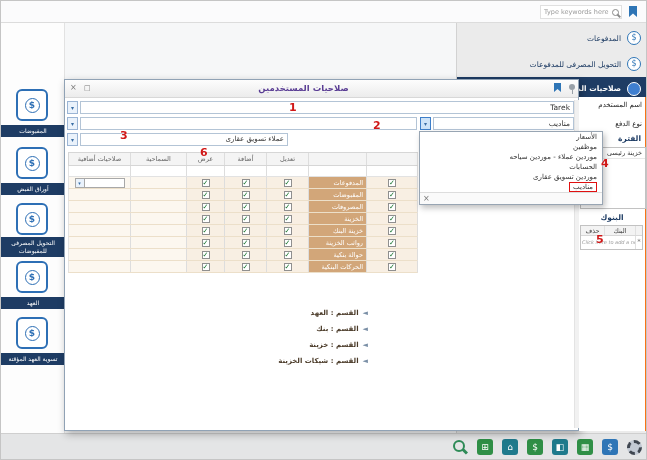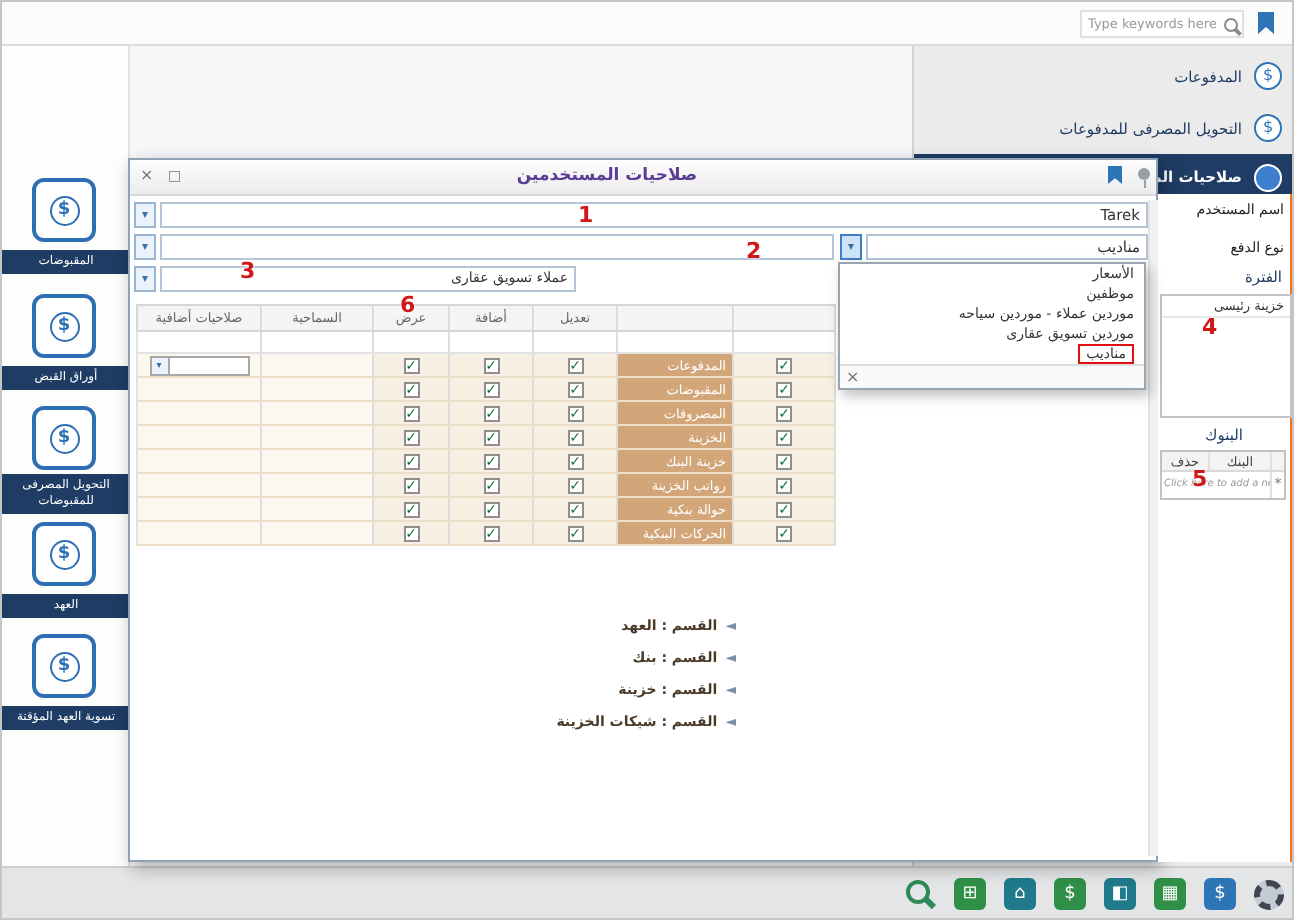--- a/index.html
+++ b/index.html
@@ -60,34 +60,34 @@
   .cb{width:8px;height:8px;background:#fff;border:1px solid #8f8f8f;font-size:7px;line-height:7px;color:#15722c;text-align:center}
   .mini-combo{display:flex;width:50px;height:10px;border:1px solid #a8a8a8;background:#fff}
   .mini-btn{width:9px;background:#eaf2fb;border-right:1px solid #a8a8a8;color:#3a6ea5;font-size:5px;line-height:9px;text-align:center}
   .grid-groups{position:absolute;left:3px;top:226px;width:350px}
   .grid-group{display:flex;direction:rtl;align-items:center;height:14px;padding-right:50px;gap:4px;margin-bottom:2px}
   .grp-arrow{color:#7a8fa6;font-size:7px}
   .grp-text{font-size:7px;font-weight:bold;color:#4a3a28}
 
   .right-region{position:absolute;left:578px;top:96px;width:67px;height:334px;background:#fff;border-right:1px solid #f97316;z-index:5}
   .r-label{position:absolute;right:3px;direction:rtl;font-size:7px;color:#222;white-space:nowrap}
-  .sect-title{position:absolute;direction:rtl;font-size:7.5px;font-weight:normal;color:#1e3c64}
+  .sect-title{position:absolute;direction:rtl;font-size:7.5px;font-weight:bold;color:#1e3c64}
   .period-list{position:absolute;left:1px;top:50px;width:66px;height:62px;border:1px solid #c2c2c2;background:#fff}
   .period-row{height:11px;border-bottom:1px solid #e8e8e8;direction:rtl;font-size:6.5px;line-height:11px;padding-right:3px;color:#333;white-space:nowrap}
   .banks-table{position:absolute;left:1px;top:128px;width:63px;border:1px solid #c2c2c2;background:#fff}
   .bt-head{display:flex;direction:rtl;height:10px;background:#f3f3f3;border-bottom:1px solid #d8d8d8}
   .bt-ind{width:7px;border-left:1px solid #e0e0e0;font-size:7px;line-height:10px;color:#777;text-align:center;flex:0 0 auto}
   .bt-cell{font-size:6.5px;color:#444;text-align:center;line-height:10px}
   .bt-bank{width:31px;border-left:1px solid #e0e0e0}
   .bt-del{flex:1}
   .bt-row{display:flex;direction:rtl;height:13px}
   .bt-row .bt-ind{line-height:13px}
   .bt-hint{flex:1;direction:ltr;text-align:left;font-size:5px;font-style:italic;color:#999;line-height:13px;padding-left:1px;white-space:nowrap;overflow:hidden}
 
-  .popup{position:absolute;left:418px;top:130px;width:154px;background:#fff;border:1px solid #98a5b3;box-shadow:2px 3px 6px rgba(0,0,0,.25);z-index:8}
+  .popup{position:absolute;left:418px;top:130px;width:184px;background:#fff;border:1px solid #98a5b3;box-shadow:2px 3px 6px rgba(0,0,0,.25);z-index:8}
   .popup-item{height:10px;direction:rtl;text-align:right;font-size:7px;line-height:10px;padding:0 5px;color:#333;white-space:nowrap}
   .red-box{display:inline-block;border:1.5px solid #e01010;padding:0 3px;line-height:8px}
   .popup-grip{height:12px;border-top:1px solid #ddd;background:#fafafa;font-size:8px;line-height:11px;color:#777;padding-left:3px}
 
   .ann-layer{position:absolute;left:0;top:0;width:647px;height:460px;z-index:10;pointer-events:none}
   .ann{position:absolute;color:#d01818;font-size:11px;font-weight:bold;text-shadow:0 0 2px #fff}
 
   .taskbar{position:absolute;left:0;top:432px;width:647px;height:28px;background:#e4e5e6;border-top:1px solid #cfcfcf}
   .tb-icons{position:absolute;right:6px;top:5px;display:flex;gap:9px;align-items:center}
   .tb-icon{width:16px;height:16px;border-radius:3px;color:#fff;font-size:9px;line-height:16px;text-align:center}
@@ -392,20 +392,21 @@
         <div class="bt-hint">Click here to add a new row</div>
       </div>
     </div>
   </div>
 
   <div class="popup">
     <div id="popup-list">
         <div class="popup-item"><span>الأسعار</span></div>
         <div class="popup-item"><span>موظفين</span></div>
         <div class="popup-item"><span>موردين عملاء - موردين سياحه</span></div>
+        <div class="popup-item"><span>الحسابات</span></div>
         <div class="popup-item"><span>موردين تسويق عقارى</span></div>
         <div class="popup-item"><span class="red-box">مناديب</span></div>
       </div>
     <div class="popup-grip">×</div>
   </div>
 
   <div class="ann-layer" id="annotations">
       <span class="ann" style="left: 288px; top: 100px;">1</span>
       <span class="ann" style="left: 372px; top: 118px;">2</span>
       <span class="ann" style="left: 119px; top: 128px;">3</span>

